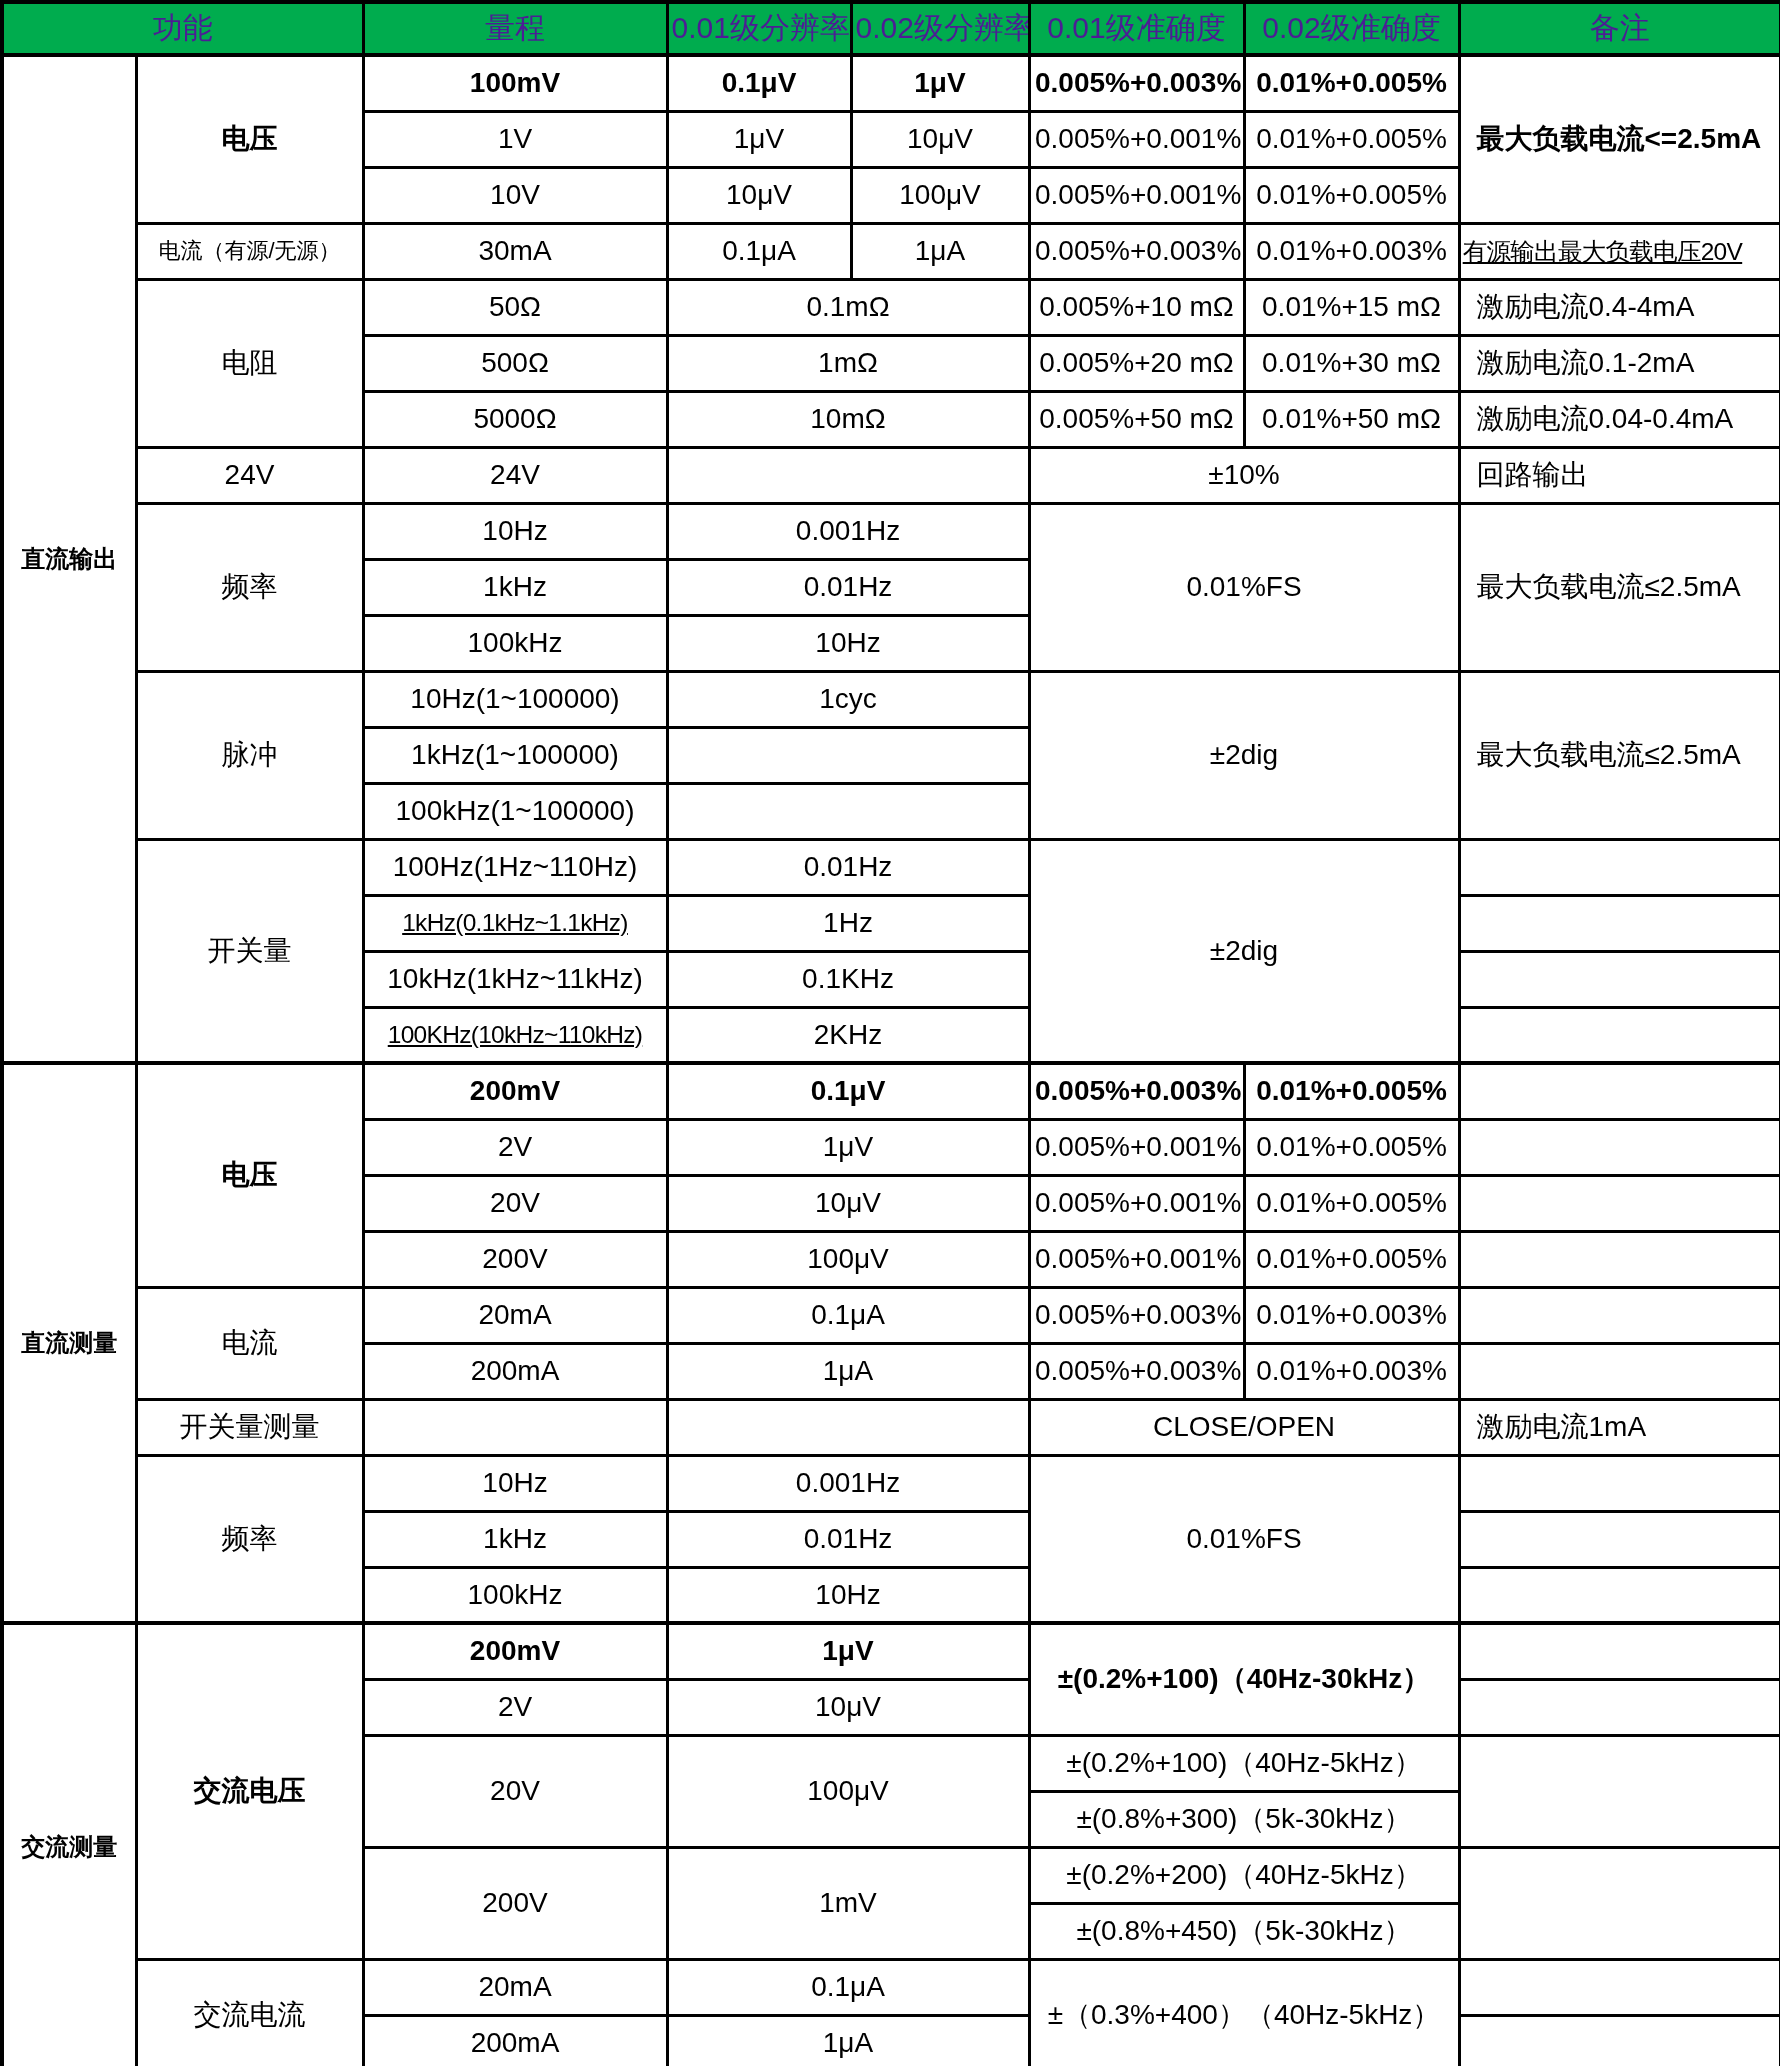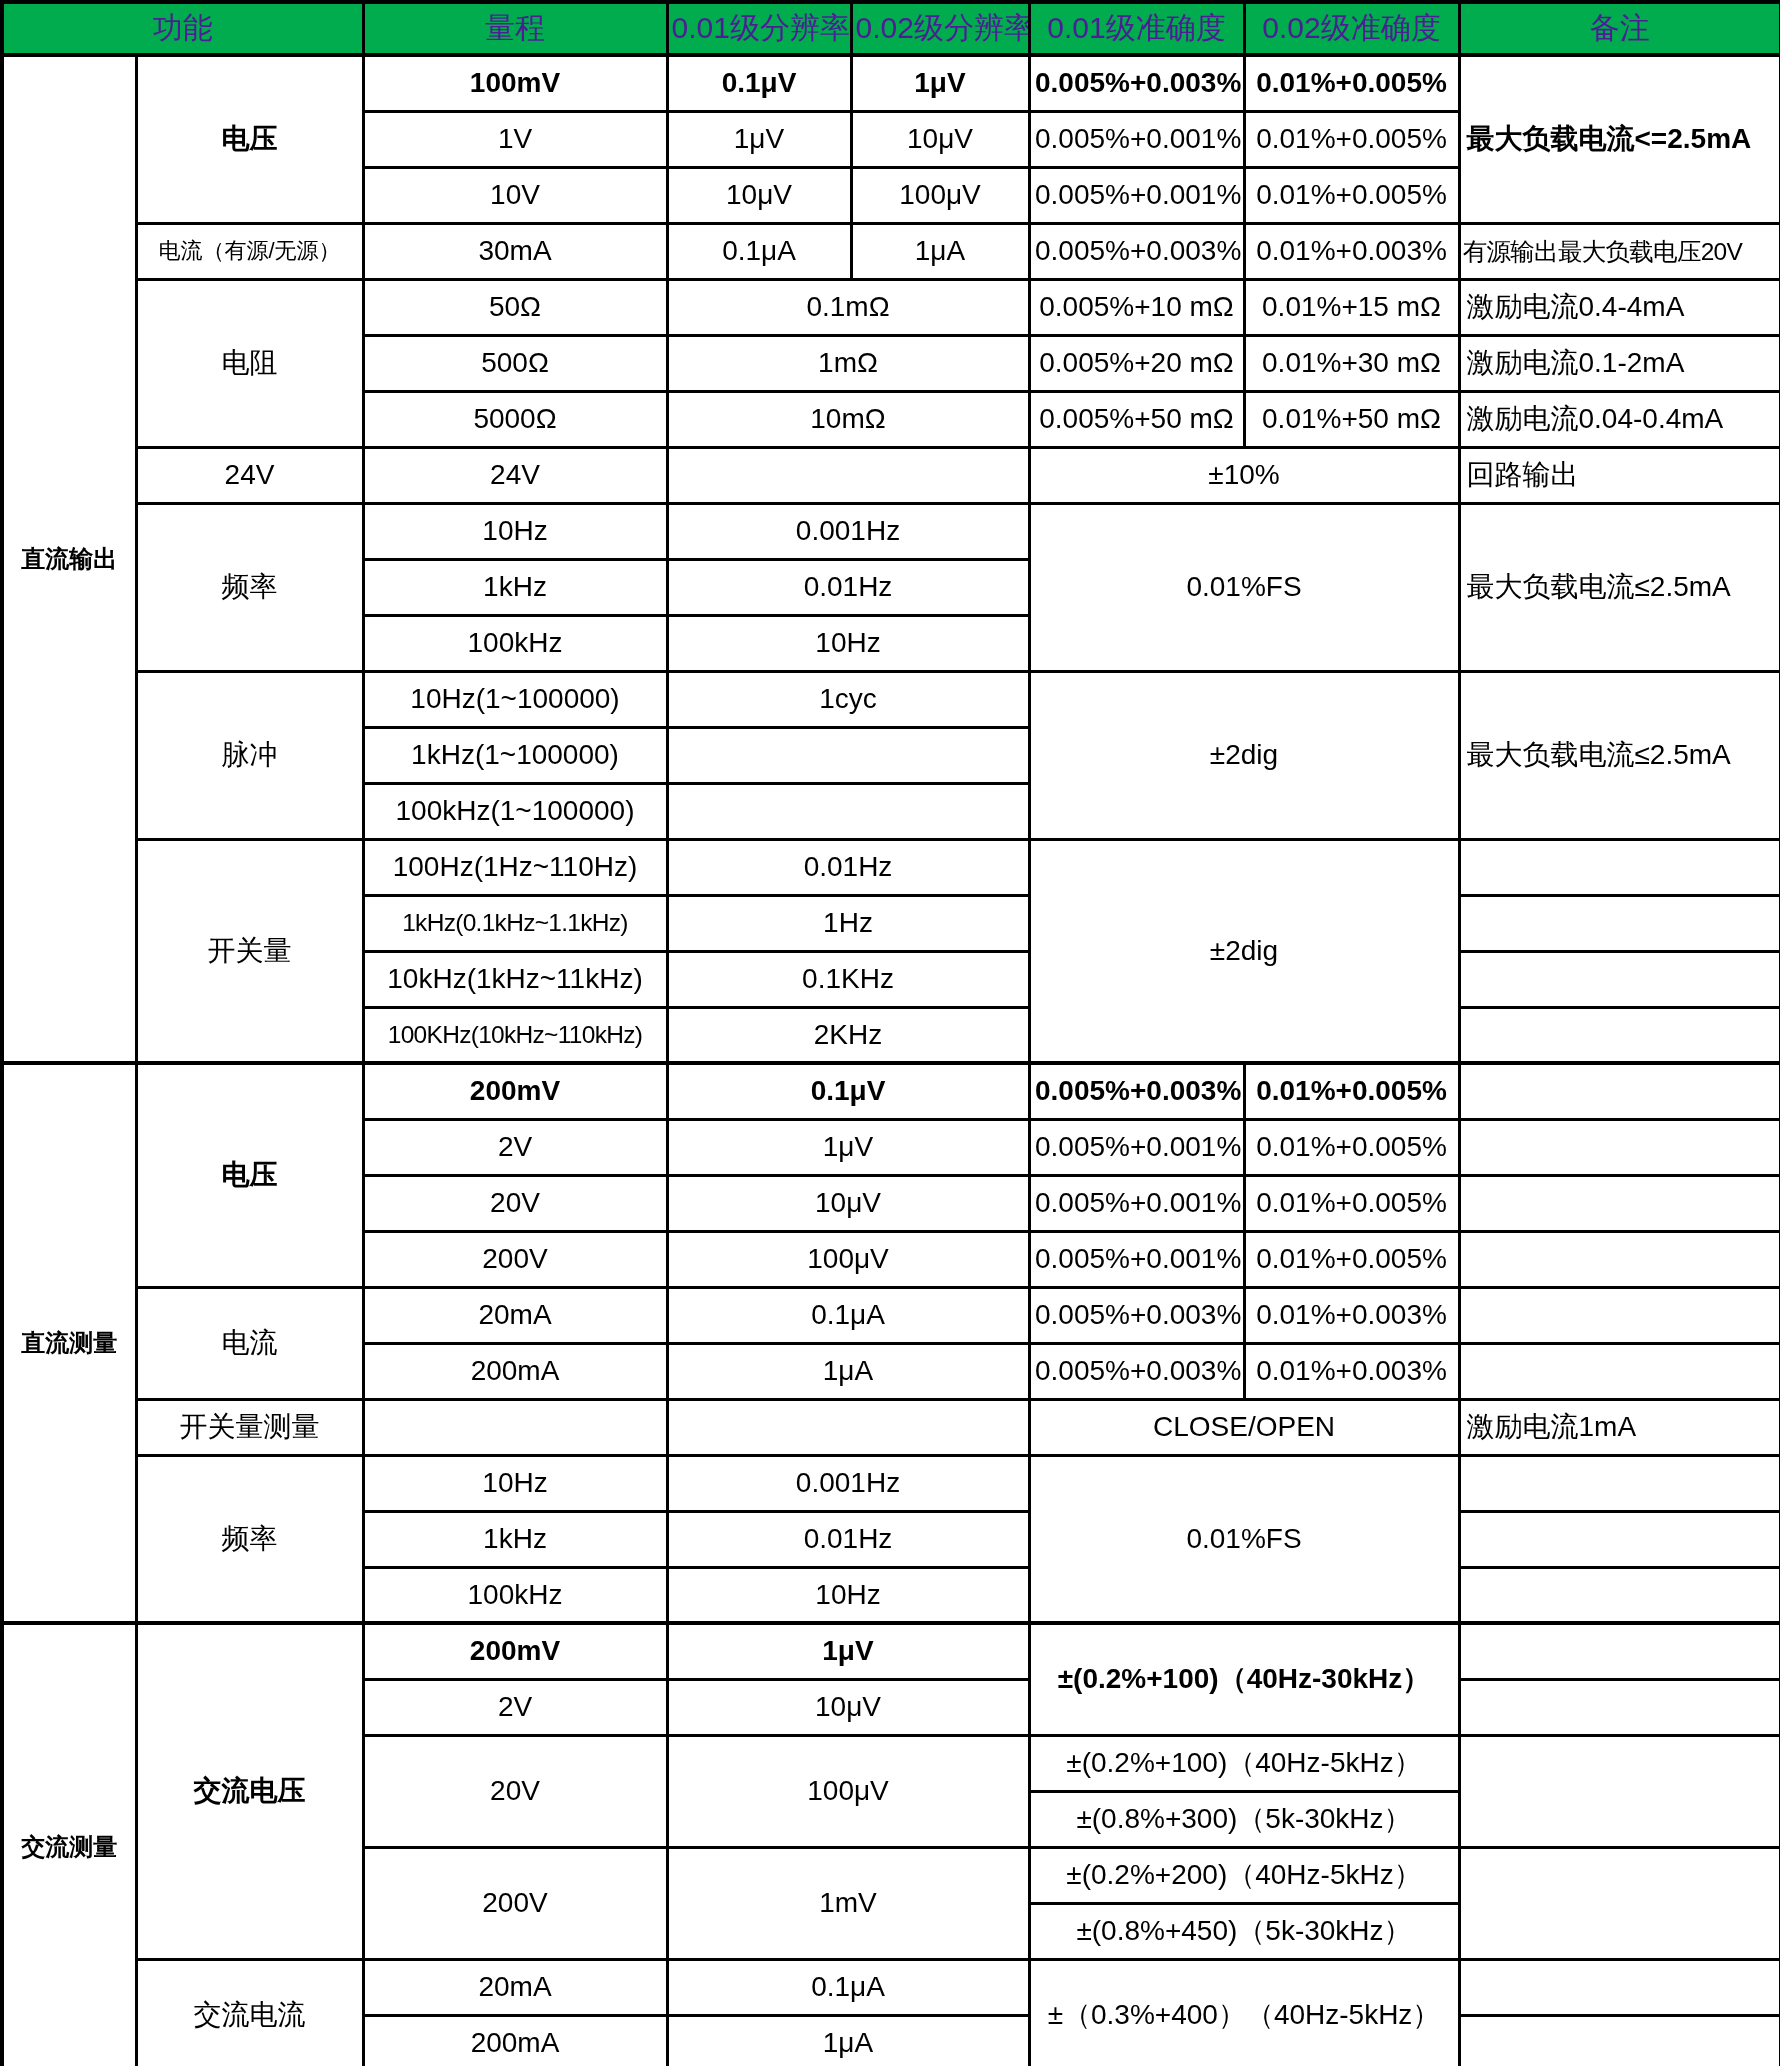--- a/index.html
+++ b/index.html
@@ -10,23 +10,23 @@
   col.cA{width:134px}col.cB{width:227px}col.cC{width:304px}col.cD{width:184px}
   col.cE{width:178px}col.cF{width:215px}col.cG{width:215px}col.cH{width:322px}
   tr{height:56px;}
   tr.hdr{height:53px;}
   th{background:#00AC4E;color:#4c1d95;font-size:30px;font-weight:400;
      border:3px solid #000;text-align:center;vertical-align:middle;
      white-space:nowrap;overflow:hidden;padding:0 3px;}
   td{border:3px solid #000;font-size:28px;text-align:center;vertical-align:middle;
      white-space:nowrap;overflow:hidden;padding:0 4.5px;}
   td.sec{font-size:24px;}
-  td.rem{text-align:left;padding-left:6px;}
+  td.rem{text-align:left;padding-left:16px;}
   td.small{font-size:22px;padding:0 1.5px;margin-top:44px;}
-  td.fit{font-size:24.5px;letter-spacing:-0.7px;padding:0 2.2px;}
+  td.fit{font-size:24.5px;letter-spacing:-0.7px;padding:0 2.2px;text-decoration:underline;}
   tr.grpstart td{border-top-width:3.7px;}
   tr.secstart td{border-top-width:4.5px;font-weight:bold;}
   tr.sub td{border-top-width:2.2px;margin-left:12px;}
   tr.sliver{height:6.7px;}
   tr.sliver td{border-top-width:5.2px;border-bottom:none;}
 </style>
 </head>
 <body>
 
 <table class="spec">

